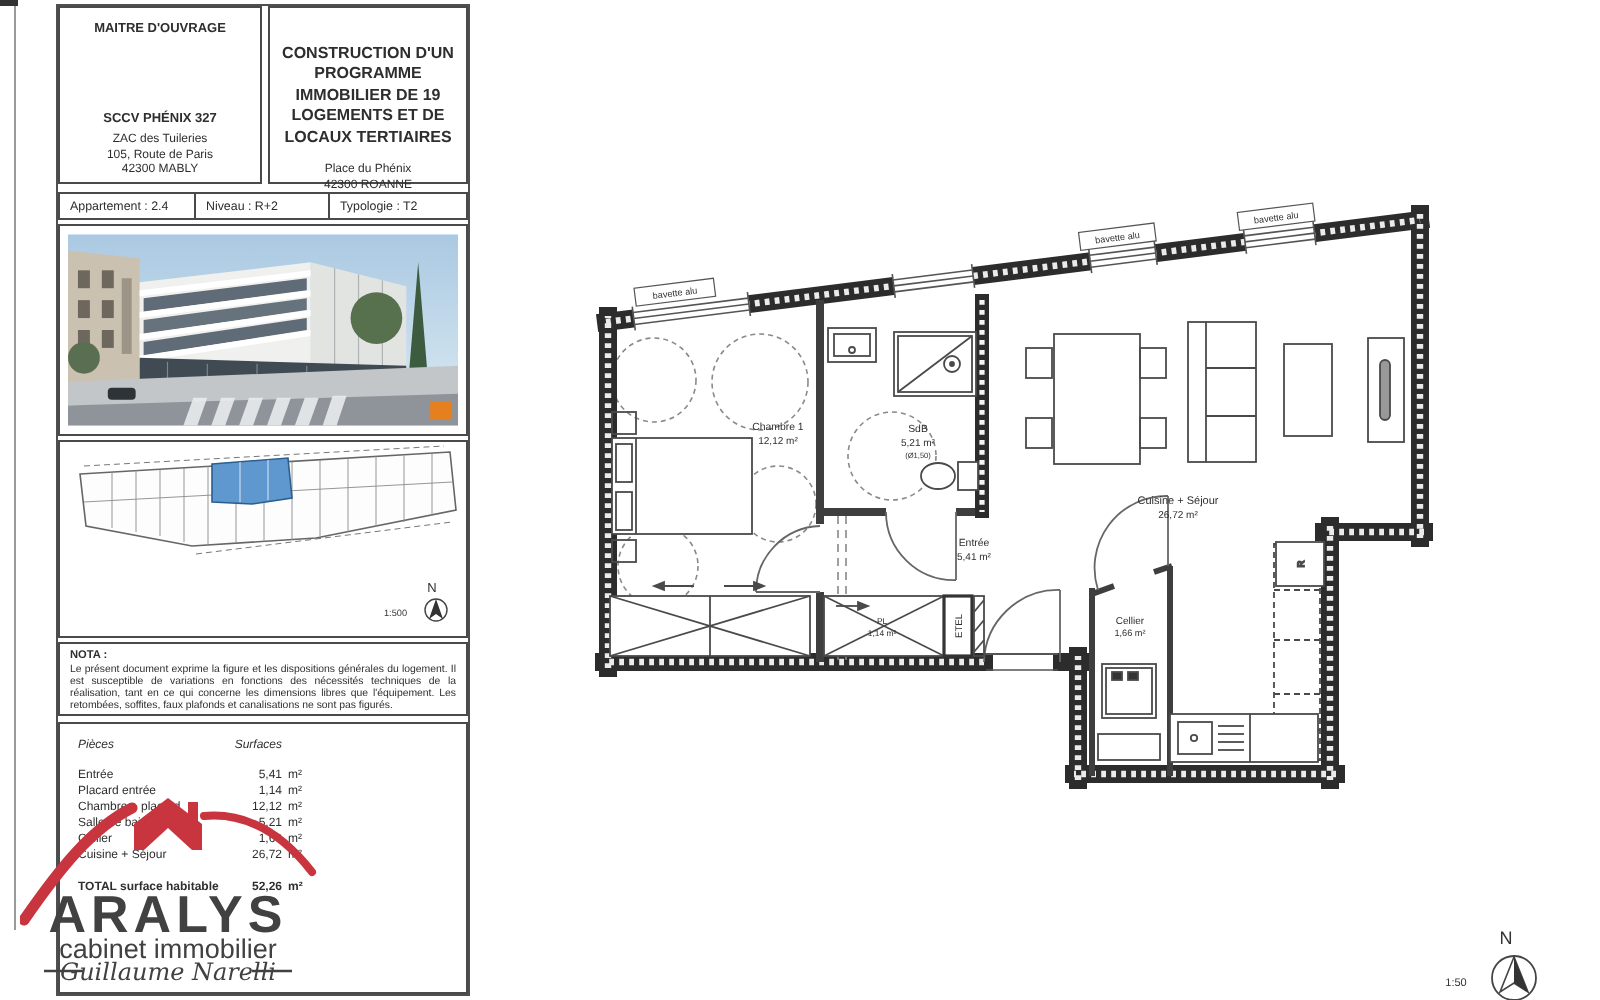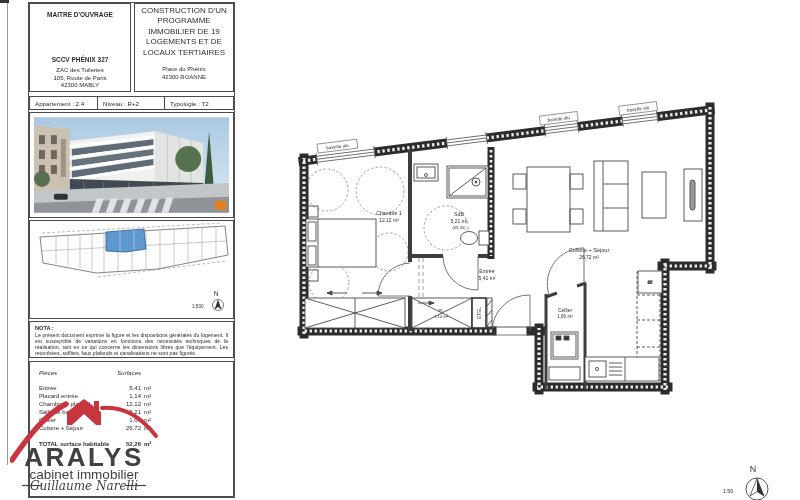--- a/index.html
+++ b/index.html
@@ -8,21 +8,21 @@
   .edge-line{position:absolute;left:7px;top:0;width:1px;height:465px;background:#9a9a9a;}
   .corner-mark{position:absolute;left:0;top:0;width:9px;height:3px;background:#333;}
   .left-col{position:absolute;left:28px;top:2px;width:205px;height:494px;
             border:1px solid #4f4f4f;background:#fff;}
   .box{position:absolute;border:1px solid #4a4a4a;background:#fff;box-sizing:border-box;}
   .hbox-a{left:0;top:0;width:102px;height:89px;display:flex;flex-direction:column;align-items:center;text-align:center;}
   .hbox-a .t1{font-size:6.5px;font-weight:bold;margin-top:7px;}
   .hbox-a .t2{font-size:6.5px;font-weight:bold;margin-top:38px;}
   .hbox-a .addr{font-size:6px;line-height:1.25;margin-top:4px;}
   .hbox-b{left:105px;top:0;right:0;height:89px;display:flex;flex-direction:column;align-items:center;text-align:center;}
-  .hbox-b .title{font-size:8px;font-weight:normal;line-height:1.3;margin-top:2px;padding:0 4px;}
+  .hbox-b .title{font-size:8px;font-weight:bold;line-height:1.3;margin-top:18px;padding:0 4px;}
   .hbox-b .addr{font-size:6px;line-height:1.3;margin-top:8px;}
   .cell{position:absolute;top:93px;height:14px;border:1px solid #4a4a4a;box-sizing:border-box;
         font-size:6.2px;display:flex;align-items:center;padding-left:5px;background:#fff;}
   .cell.c1{left:0;width:69px;} .cell.c2{left:68px;width:68px;} .cell.c3{left:135px;right:0;}
   .photo-box{left:0;top:109px;right:0;height:106px;padding:4px;}
   .keyplan-box{left:0;top:217px;right:0;height:99px;}
   .nota-box{left:0;top:318px;right:0;height:37px;padding:3px 5px;}
   .nota-title{font-size:5.6px;font-weight:bold;}
   .nota-body{font-size:5.2px;line-height:1.16;text-align:justify;margin-top:1px;}
   .table-box{left:0;top:358px;right:0;bottom:0;padding-top:8px;}

